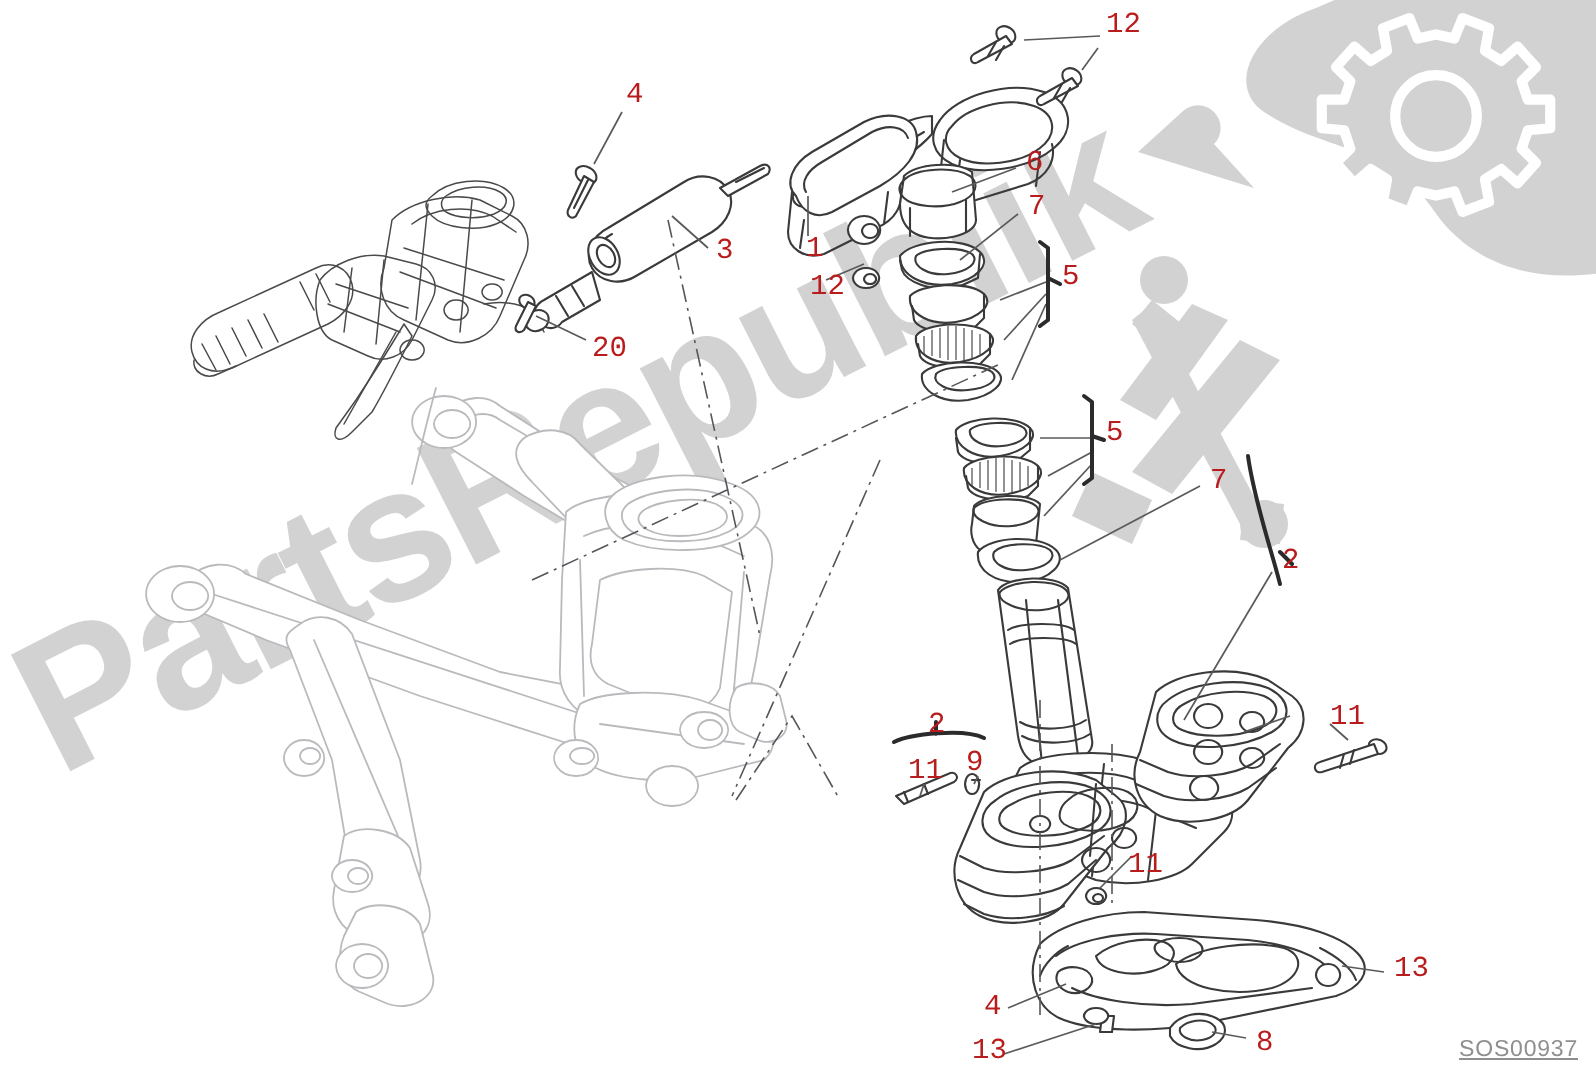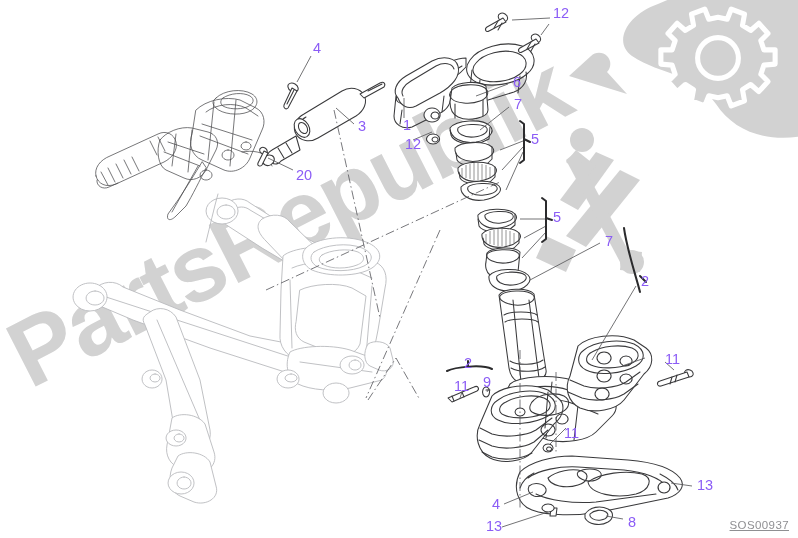--- a/index.html
+++ b/index.html
@@ -30,22 +30,22 @@
   .ghost-f{fill:#ffffff;stroke:#b9babd;stroke-width:.9;stroke-linejoin:round;}
   .part{fill:#ffffff;stroke:#3a3a3c;stroke-width:1.05;stroke-linejoin:round;stroke-linecap:round;}
   .part-n{fill:none;stroke:#3a3a3c;stroke-width:1.05;stroke-linejoin:round;stroke-linecap:round;}
   .thin{fill:none;stroke:#4a4a4c;stroke-width:.75;stroke-linejoin:round;stroke-linecap:round;}
   .hatch{fill:none;stroke:#3a3a3c;stroke-width:.55;}
   .leader{fill:none;stroke:#5a5a5c;stroke-width:.85;}
   .brace{fill:none;stroke:#2b2b2d;stroke-width:2;stroke-linecap:round;stroke-linejoin:round;}
   .axis{fill:none;stroke:#55565a;stroke-width:.8;stroke-dasharray:9 3 1.5 3;}
 
   .callout{
-    position:absolute;font-size:14.5px;color:#8b5cf6;
-    font-family:Liberation Sans, sans-serif;
+    position:absolute;font-size:14.5px;color:#b91c1c;
+    font-family:Liberation Mono, monospace;
     white-space:nowrap;user-select:none;
   }
   .code{
     position:absolute;right:9px;bottom:7px;
     font-size:11.5px;color:#8f8f92;letter-spacing:.4px;
     font-family:"Liberation Sans", sans-serif;
     text-decoration:underline;
   }
 </style>
 </head>

